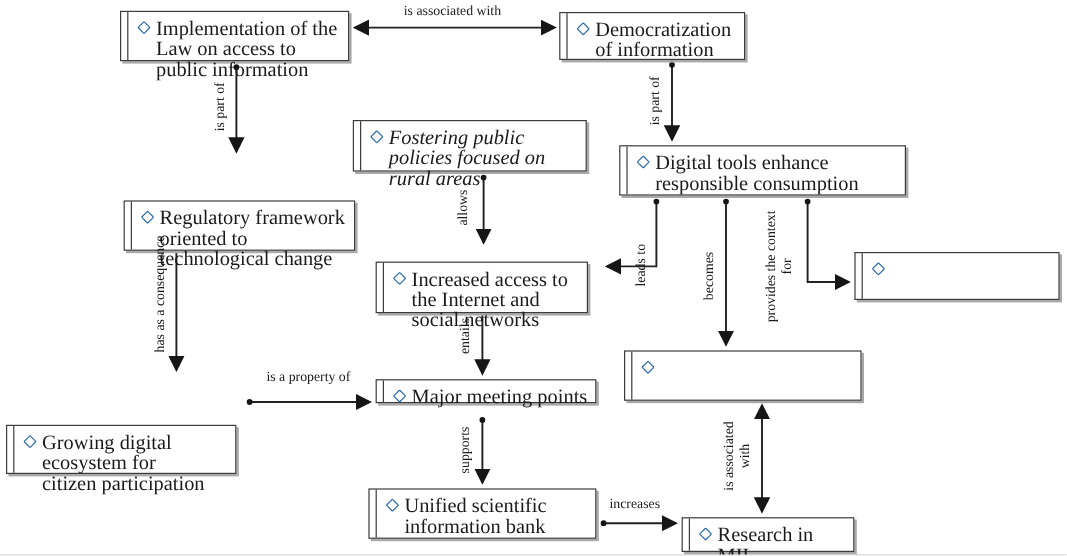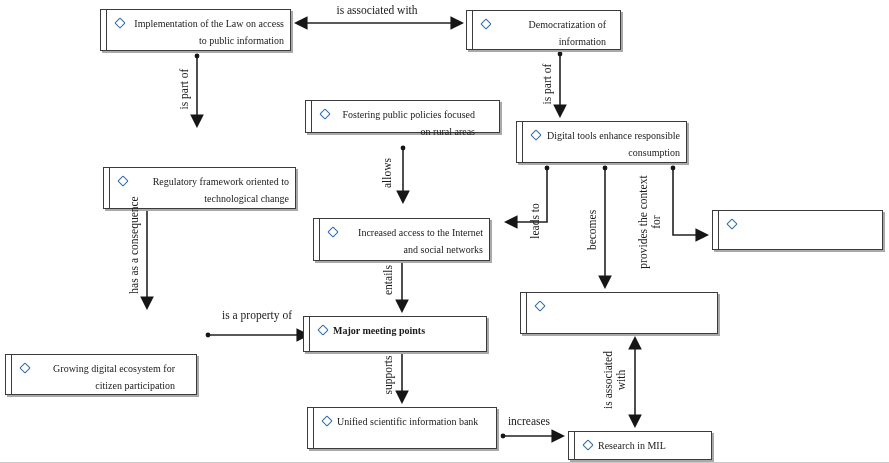--- a/index.html
+++ b/index.html
@@ -31,33 +31,33 @@
   }
   .diamond {
     flex: 0 0 auto;
     width: 8px; height: 8px;
     border: 1.6px solid #2c6cae;
     background: #fff;
     transform: rotate(45deg);
     margin: 4px 6px 0 3px;
     border-radius: 1px;
   }
-  .t { font-size: 10px; line-height: 17px; text-align: right; }
+  .t { font-size: 17px; line-height: 17px; }
 
   
   .b0  { left:100px; top:9px;   width:191px; height:42px; }  .b0 .t{max-width:160px;}
   .b1  { left:466px; top:10px;  width:155px; height:40px; }  .b1 .t{max-width:110px;}
-  .b2  { left:305px; top:100px; width:195px; height:33px; }  .b2 .t{max-width:140px;}
+  .b2  { left:294px; top:100px; width:195px; height:43px;font-style:italic; }  .b2 .t{max-width:140px;}
   .b3  { left:103px; top:131px; width:193px; height:42px;margin-top:36px; }  .b3 .t{max-width:165px;}
-  .b4  { left:516px; top:121px; width:171px; height:42px; }  .b4 .t{max-width:180px;}
+  .b4  { left:516px; top:121px; width:239px; height:42px; }  .b4 .t{max-width:180px;}
   .b5  { left:303px; top:218px; width:177px; height:43px;margin-left:10px; }  .b5 .t{max-width:170px;}
   .b6  { left:712px; top:210px; width:171px; height:40px; }  .b6 .t{max-width:130px;}
   .b7  { left:520px; top:292px; width:198px; height:42px; }  .b7 .t{max-width:150px;}
   .b8  { left:5px;   top:313px; width:192px; height:41px;margin-top:41px; }  .b8 .t{max-width:140px;}
-  .b9  { left:303px; top:316px; width:184px; height:36px;font-weight:bold; }
+  .b9  { left:313px; top:316px; width:184px; height:20px; }
   .b10 { left:307px; top:407px; width:190px; height:42px; }  .b10 .t{max-width:160px;}
   .b11 { left:568px; top:431px; width:144px; height:29px; }
 
   .elabel {
     position:absolute;
     font-size: 11.5px; line-height: 13px;
     white-space: nowrap;
     transform: translate(-50%,-50%);
     background: transparent;
   }

